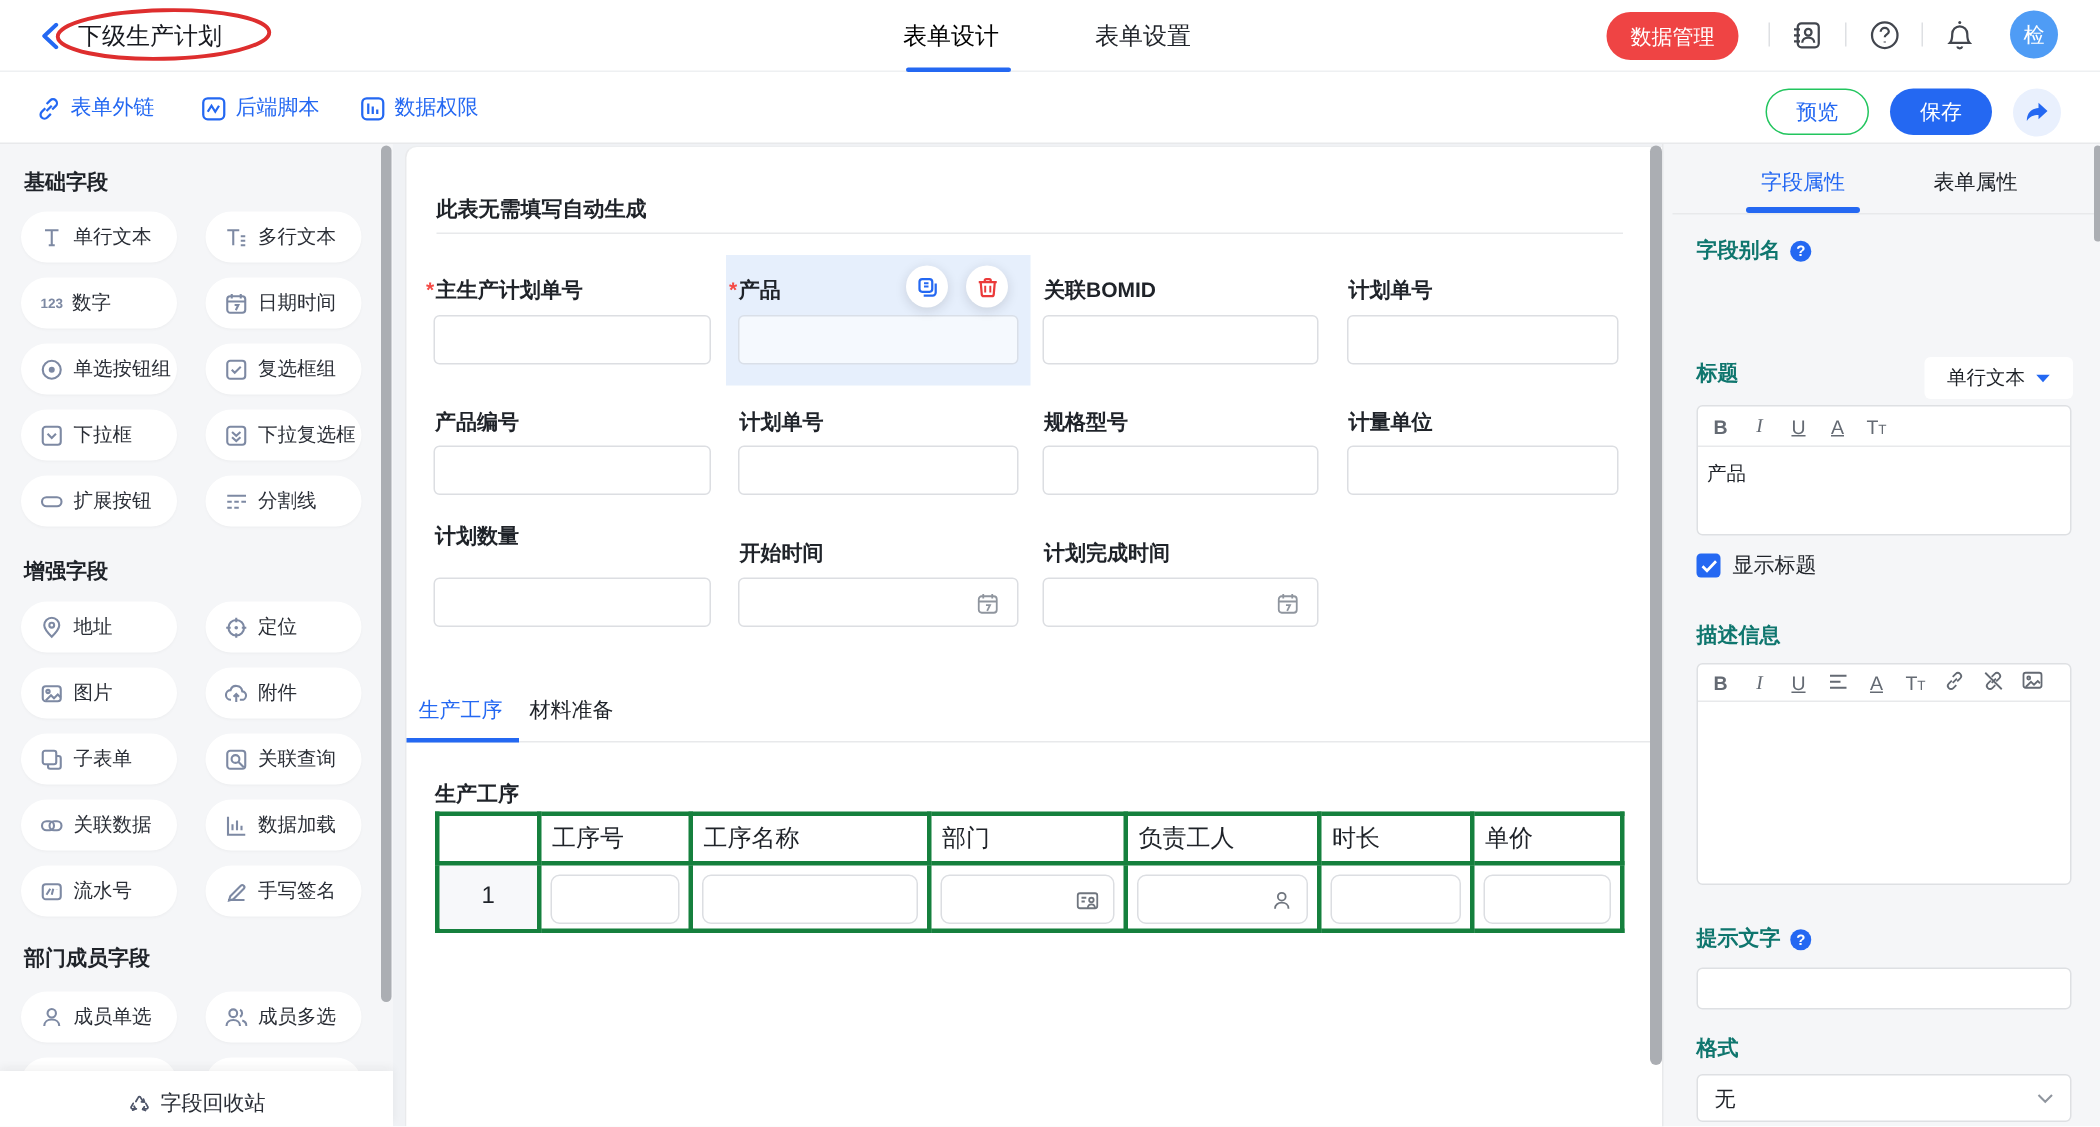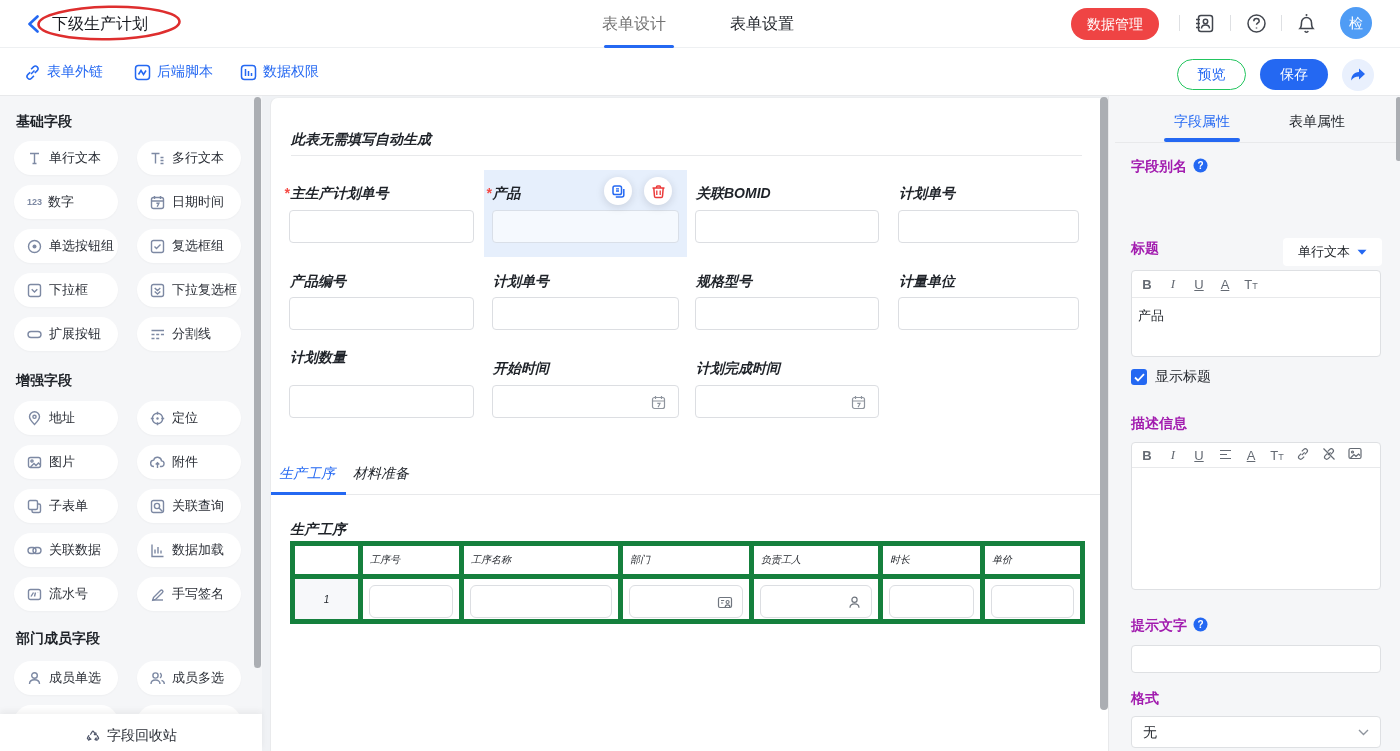--- a/index.html
+++ b/index.html
@@ -4,21 +4,21 @@
 <title>表单设计</title>
 <style>
 * { margin:0; padding:0; box-sizing:border-box; }
 html,body { width:1400px; height:751px; overflow:hidden; }
 body { font-family:"Liberation Sans",sans-serif; color:#1f2329; font-size:14px; position:relative; background:#fff; }
 
 #topbar { position:absolute; left:0; top:0; width:1400px; height:48px; background:#fff; border-bottom:1px solid #eef0f2; z-index:30; }
 #topbar .back { position:absolute; left:24px; top:15px; }
 #topbar .title { position:absolute; left:46px; top:14px; font-size:16px; color:#17191f; font-weight:400; }
 #annot { position:absolute; left:28px; top:2px; z-index:40; pointer-events:none; }
-.tab1 { position:absolute; left:602px; top:14px; font-size:16px; color:#737373; }
+.tab1 { position:absolute; left:602px; top:14px; font-size:16px; color:#000000; }
 .tab1u { position:absolute; left:604px; top:45px; width:70px; height:3px; background:#2468f2; border-radius:2px; }
 .tab2 { position:absolute; left:730px; top:14px; font-size:16px; color:#1f2329; }
 .greenbtn { position:absolute; left:1071px; top:8px; width:88px; height:32px; background:#ef4444; border-radius:16px; color:#fff; font-size:14px; text-align:center; line-height:32px; }
 .sep { position:absolute; top:15px; width:1px; height:16px; background:#dee0e3; }
 .hicon { position:absolute; top:13px; }
 .avatar { position:absolute; left:1340px; top:7px; width:32px; height:32px; border-radius:50%; background:#4f9cf5; color:#fff; font-size:14px; text-align:center; line-height:32px; }
 
 #toolbar { position:absolute; left:0; top:48px; width:1400px; height:48px; background:#fff; border-bottom:1px solid #e8e9eb; z-index:29; }
 .tlink { position:absolute; top:0; height:48px; display:flex; align-items:center; color:#2468f2; font-size:14px; }
 .tlink svg { margin-right:6px; }
@@ -28,52 +28,52 @@
 
 #sidebar { position:absolute; left:0; top:96px; width:262px; height:655px; background:#f5f6f8; overflow:hidden; }
 .sechead { position:absolute; left:16px; font-size:14px; font-weight:700; color:#1f2329; }
 .fbtn { position:absolute; width:104px; height:34px; background:#fff; border-radius:17px; display:flex; align-items:center; padding-left:13px; font-size:13px; color:#2a2e36; box-shadow:0 1px 2px rgba(31,35,41,0.03); }
 .fbtn svg { margin-right:7px; flex:none; }
 .fbtn .num { font-size:9px; font-weight:700; color:#7d89a3; letter-spacing:0; margin-right:6px; }
 #sfooter { position:absolute; left:0; top:714px; width:262px; height:37px; background:#fff; box-shadow:0 -3px 6px rgba(31,35,41,0.06); display:flex; align-items:center; justify-content:center; padding-top:7px; font-size:14px; color:#2a2e36; z-index:5; }
 #sfooter svg { margin-right:6px; }
 .sthumb { position:absolute; border-radius:4px; background:#abaeb3; }
 
-#canvas { position:absolute; left:262px; top:96px; width:846px; height:655px; background:#f0f2f5;font-style:italic; }
+#canvas { position:absolute; left:262px; top:96px; width:846px; height:655px; background:#f0f2f5; }
 #card { position:absolute; left:8px; top:1px; width:838px; height:654px; background:#fff; border-left:1px solid #e9eaec; border-top:1px solid #eceef0; border-radius:8px 0 0 0; }
 
 .formtitle { position:absolute; left:20px; top:33px; font-size:14px; font-weight:700; color:#1f2329; }
 .titleline { position:absolute; left:20px; top:57px; width:791px; height:1px; background:#e8e9eb; }
 .flabel { position:absolute; font-size:14px; font-weight:700; color:#1f2329; white-space:nowrap; }
 .req { color:#f54a45; margin-right:1px; }
 .finput { position:absolute; width:185px; height:33px; background:#fff; border:1px solid #dcdee2; border-radius:4px; }
 .dateicon { position:absolute; right:12px; top:9px; }
 .selblock { position:absolute; left:213px; top:72px; width:203px; height:87px; background:#e6effc; }
 .selinput { position:absolute; left:221px; top:112px; width:187px; height:33px; background:#f5f9fe; border:1px solid #d9dfe8; border-radius:4px; }
 .circbtn { position:absolute; width:28px; height:28px; border-radius:50%; background:#fff; box-shadow:0 2px 8px rgba(31,35,41,0.15); display:flex; align-items:center; justify-content:center; }
 .ctab1 { position:absolute; left:8px; top:367px; font-size:14px; color:#2468f2; }
 .ctab2 { position:absolute; left:82px; top:367px; font-size:14px; color:#1f2329; }
 .ctabline { position:absolute; left:0px; top:396px; width:830px; height:1px; background:#e8e9eb; }
 .ctabu { position:absolute; left:0px; top:394px; width:75px; height:3px; background:#2468f2; }
 .subtitle { position:absolute; left:19px; top:423px; font-size:14px; font-weight:700; color:#1f2329; }
 table.sub { position:absolute; left:19px; top:443px; border-collapse:collapse; }
-table.sub td, table.sub th { border:5px solid #15803d; font-weight:400; font-size:10px; color:#1f2329; text-align:left; padding:0 0 0 7px; }
+table.sub td, table.sub th { border:3px solid #15803d; font-weight:400; font-size:16px; color:#1f2329; text-align:left; padding:0 0 0 7px; }
 table.sub th { height:33px; }
 table.sub td { height:45px; position:relative; }
 td.idx { background:#f7f8fa; text-align:center !important; padding:0 !important; font-size:13px; }
 .cellinput { position:absolute; left:6px; top:6px; right:6px; height:33px; border:1px solid #dcdee2; border-radius:6px; background:#fff; }
 .cellicon { position:absolute; right:9px; top:9px; }
 
 #rpanel { position:absolute; left:1108px; top:96px; width:292px; height:655px; background:#f5f6f8; border-left:1px solid #e8e9eb; }
 
 .ptab1 { position:absolute; left:65px; top:17px; font-size:14px; color:#2468f2; }
 .ptab2 { position:absolute; left:180px; top:17px; font-size:14px; color:#1f2329; }
 .ptabu { position:absolute; left:55px; top:42px; width:76px; height:4px; border-radius:2px; background:#2468f2; }
 .ptabline { position:absolute; left:6px; top:46px; width:286px; height:1px; background:#e8e9eb; }
-.plabel { position:absolute; font-size:14px; font-weight:700; color:#a21caf; display:flex; }
+.plabel { position:absolute; font-size:14px; font-weight:700; color:#0f766e; display:flex; align-items:center; }
 .plabel svg { margin-left:6px; }
 .pinput { position:absolute; left:22px; width:250px; background:#fff; border:1px solid #dee0e3; border-radius:4px; font-size:14px; color:#3a3f47; line-height:30px; padding-left:11px; }
 .pselect { position:absolute; background:#fff; border:1px solid #e4e6e9; border-radius:4px; font-size:13px; color:#1f2329; }
 .editor { position:absolute; left:22px; width:250px; background:#fff; border:1px solid #dee0e3; border-radius:4px; }
 .etoolbar { border-bottom:1px solid #e8e9eb; display:flex; align-items:center; color:#646a73; }
 .etool { font-size:13px; text-align:center; }
 .checkrow { position:absolute; left:22px; display:flex; align-items:center; font-size:14px; color:#1f2329; }
 .checkbox { width:16px; height:16px; background:#2468f2; border-radius:3px; margin-right:8px; display:flex; align-items:center; justify-content:center; }
 </style>
 </head>

